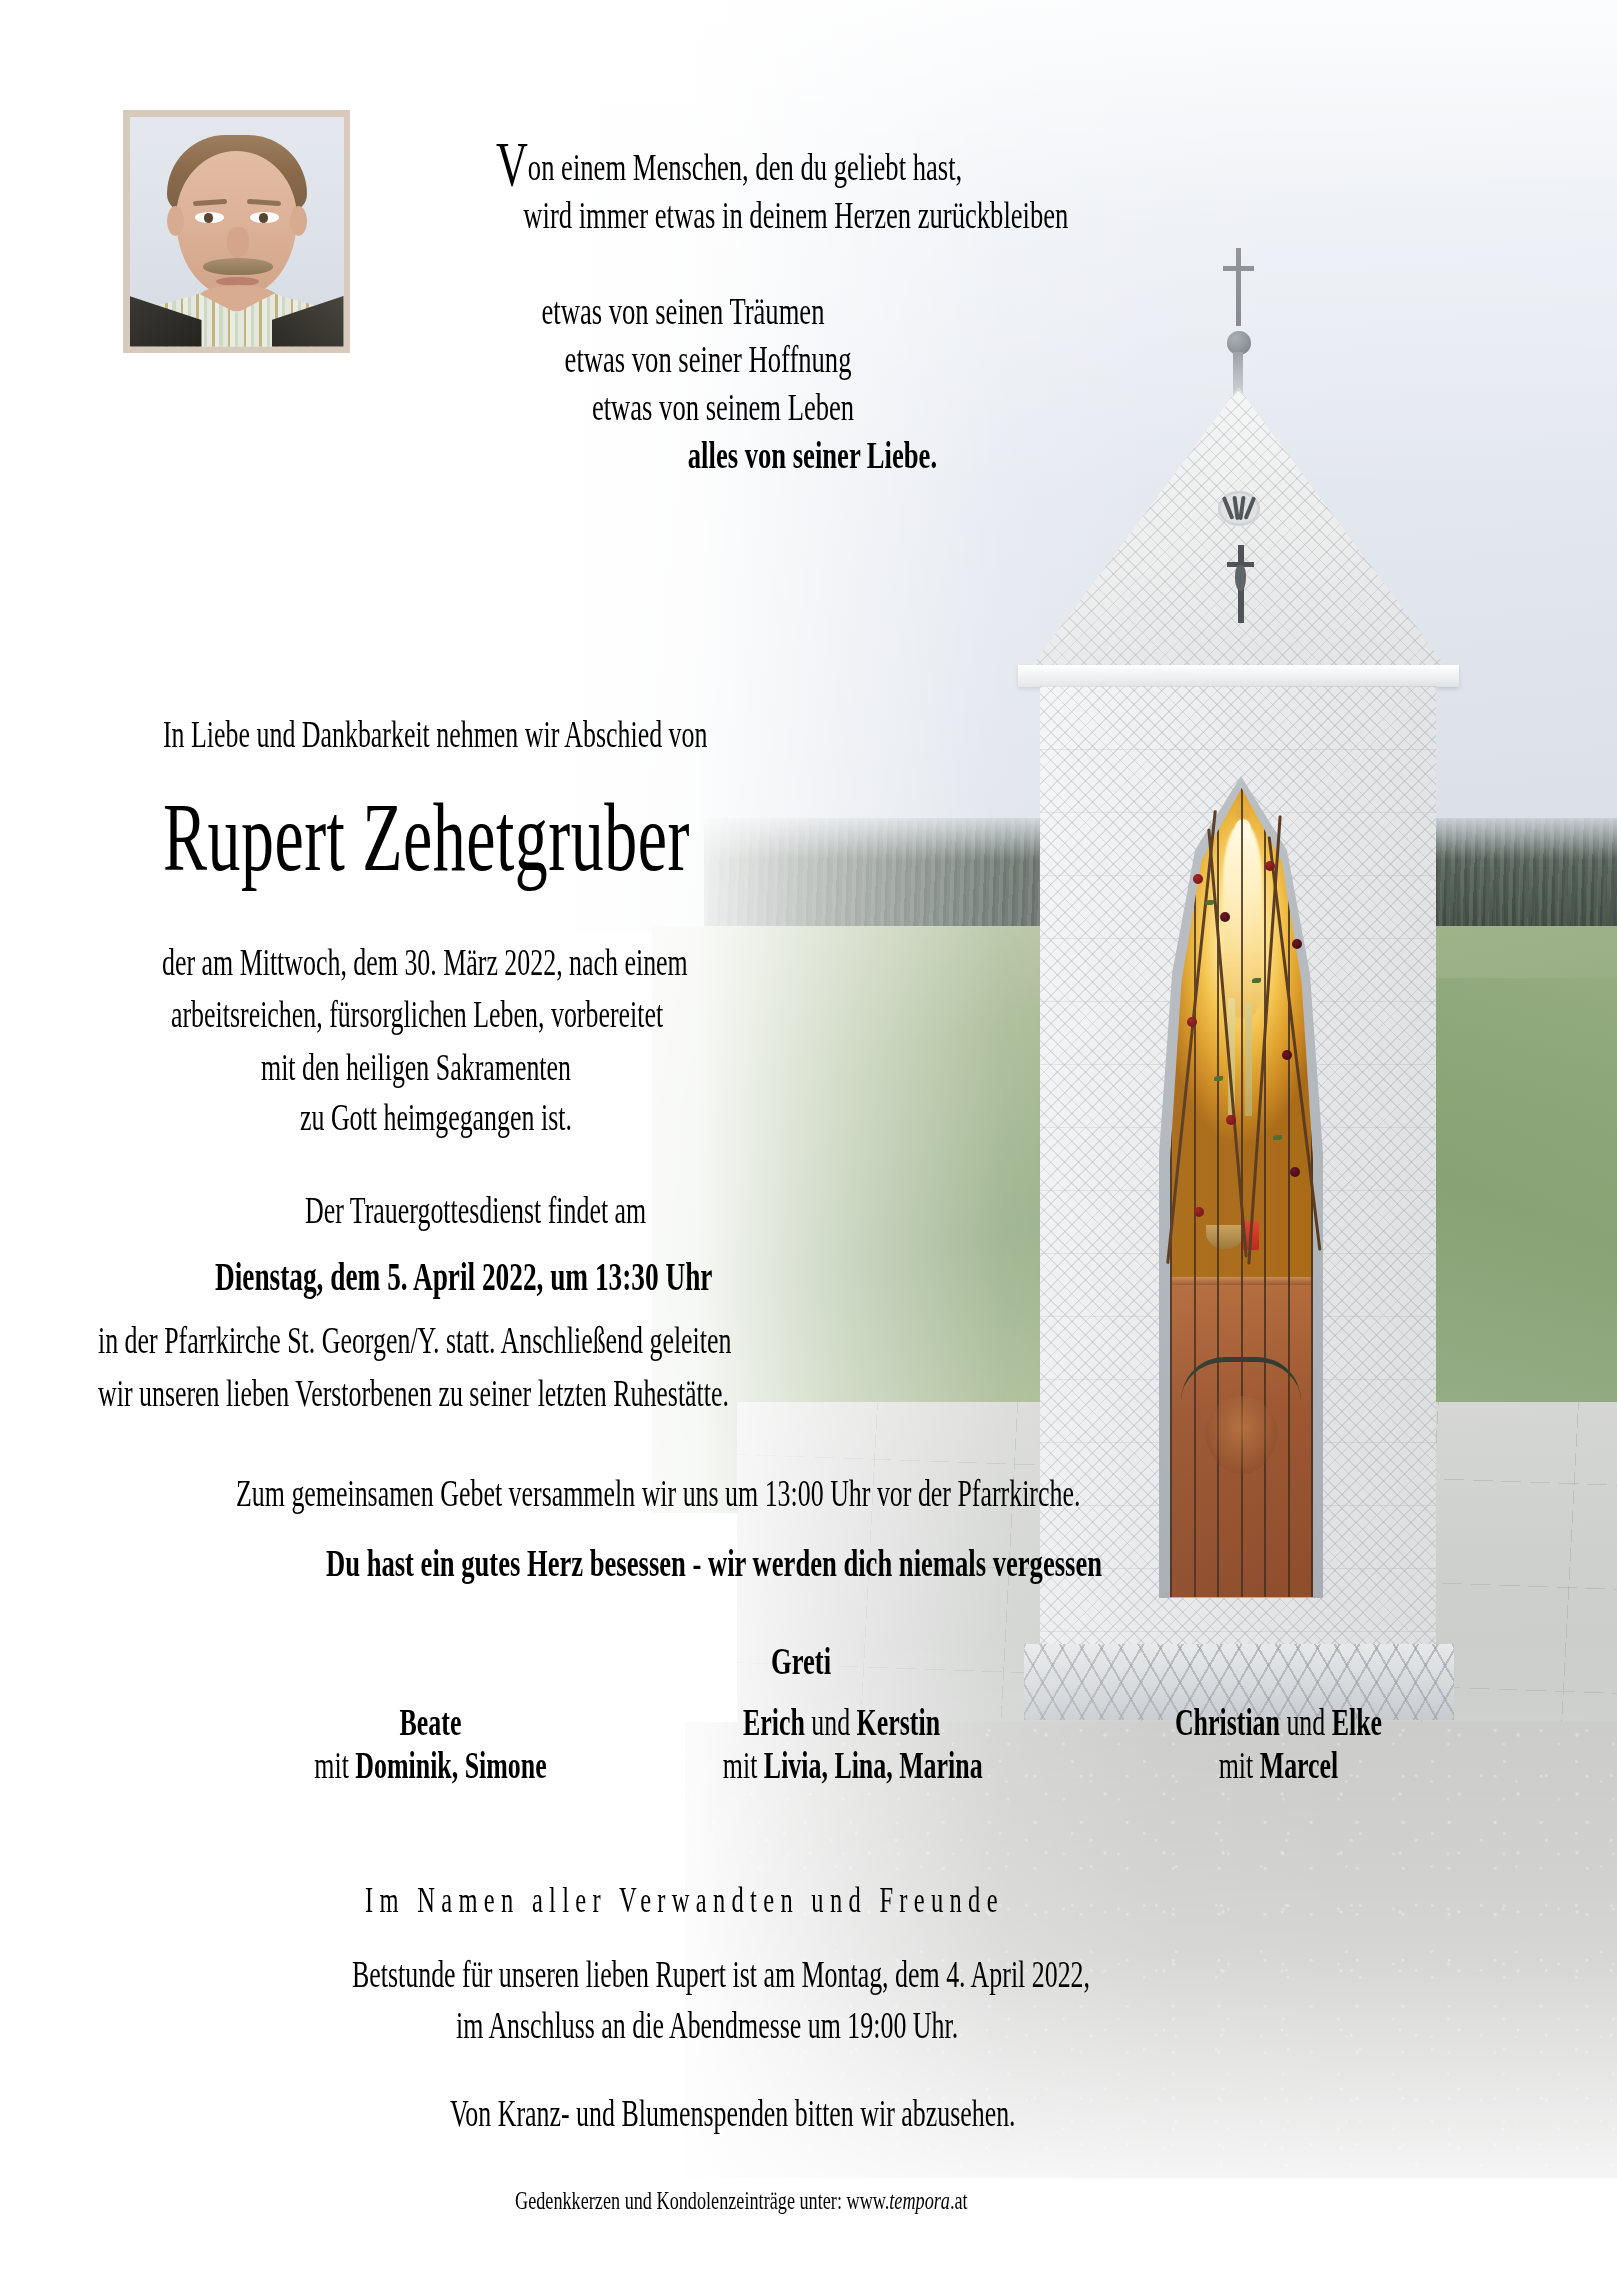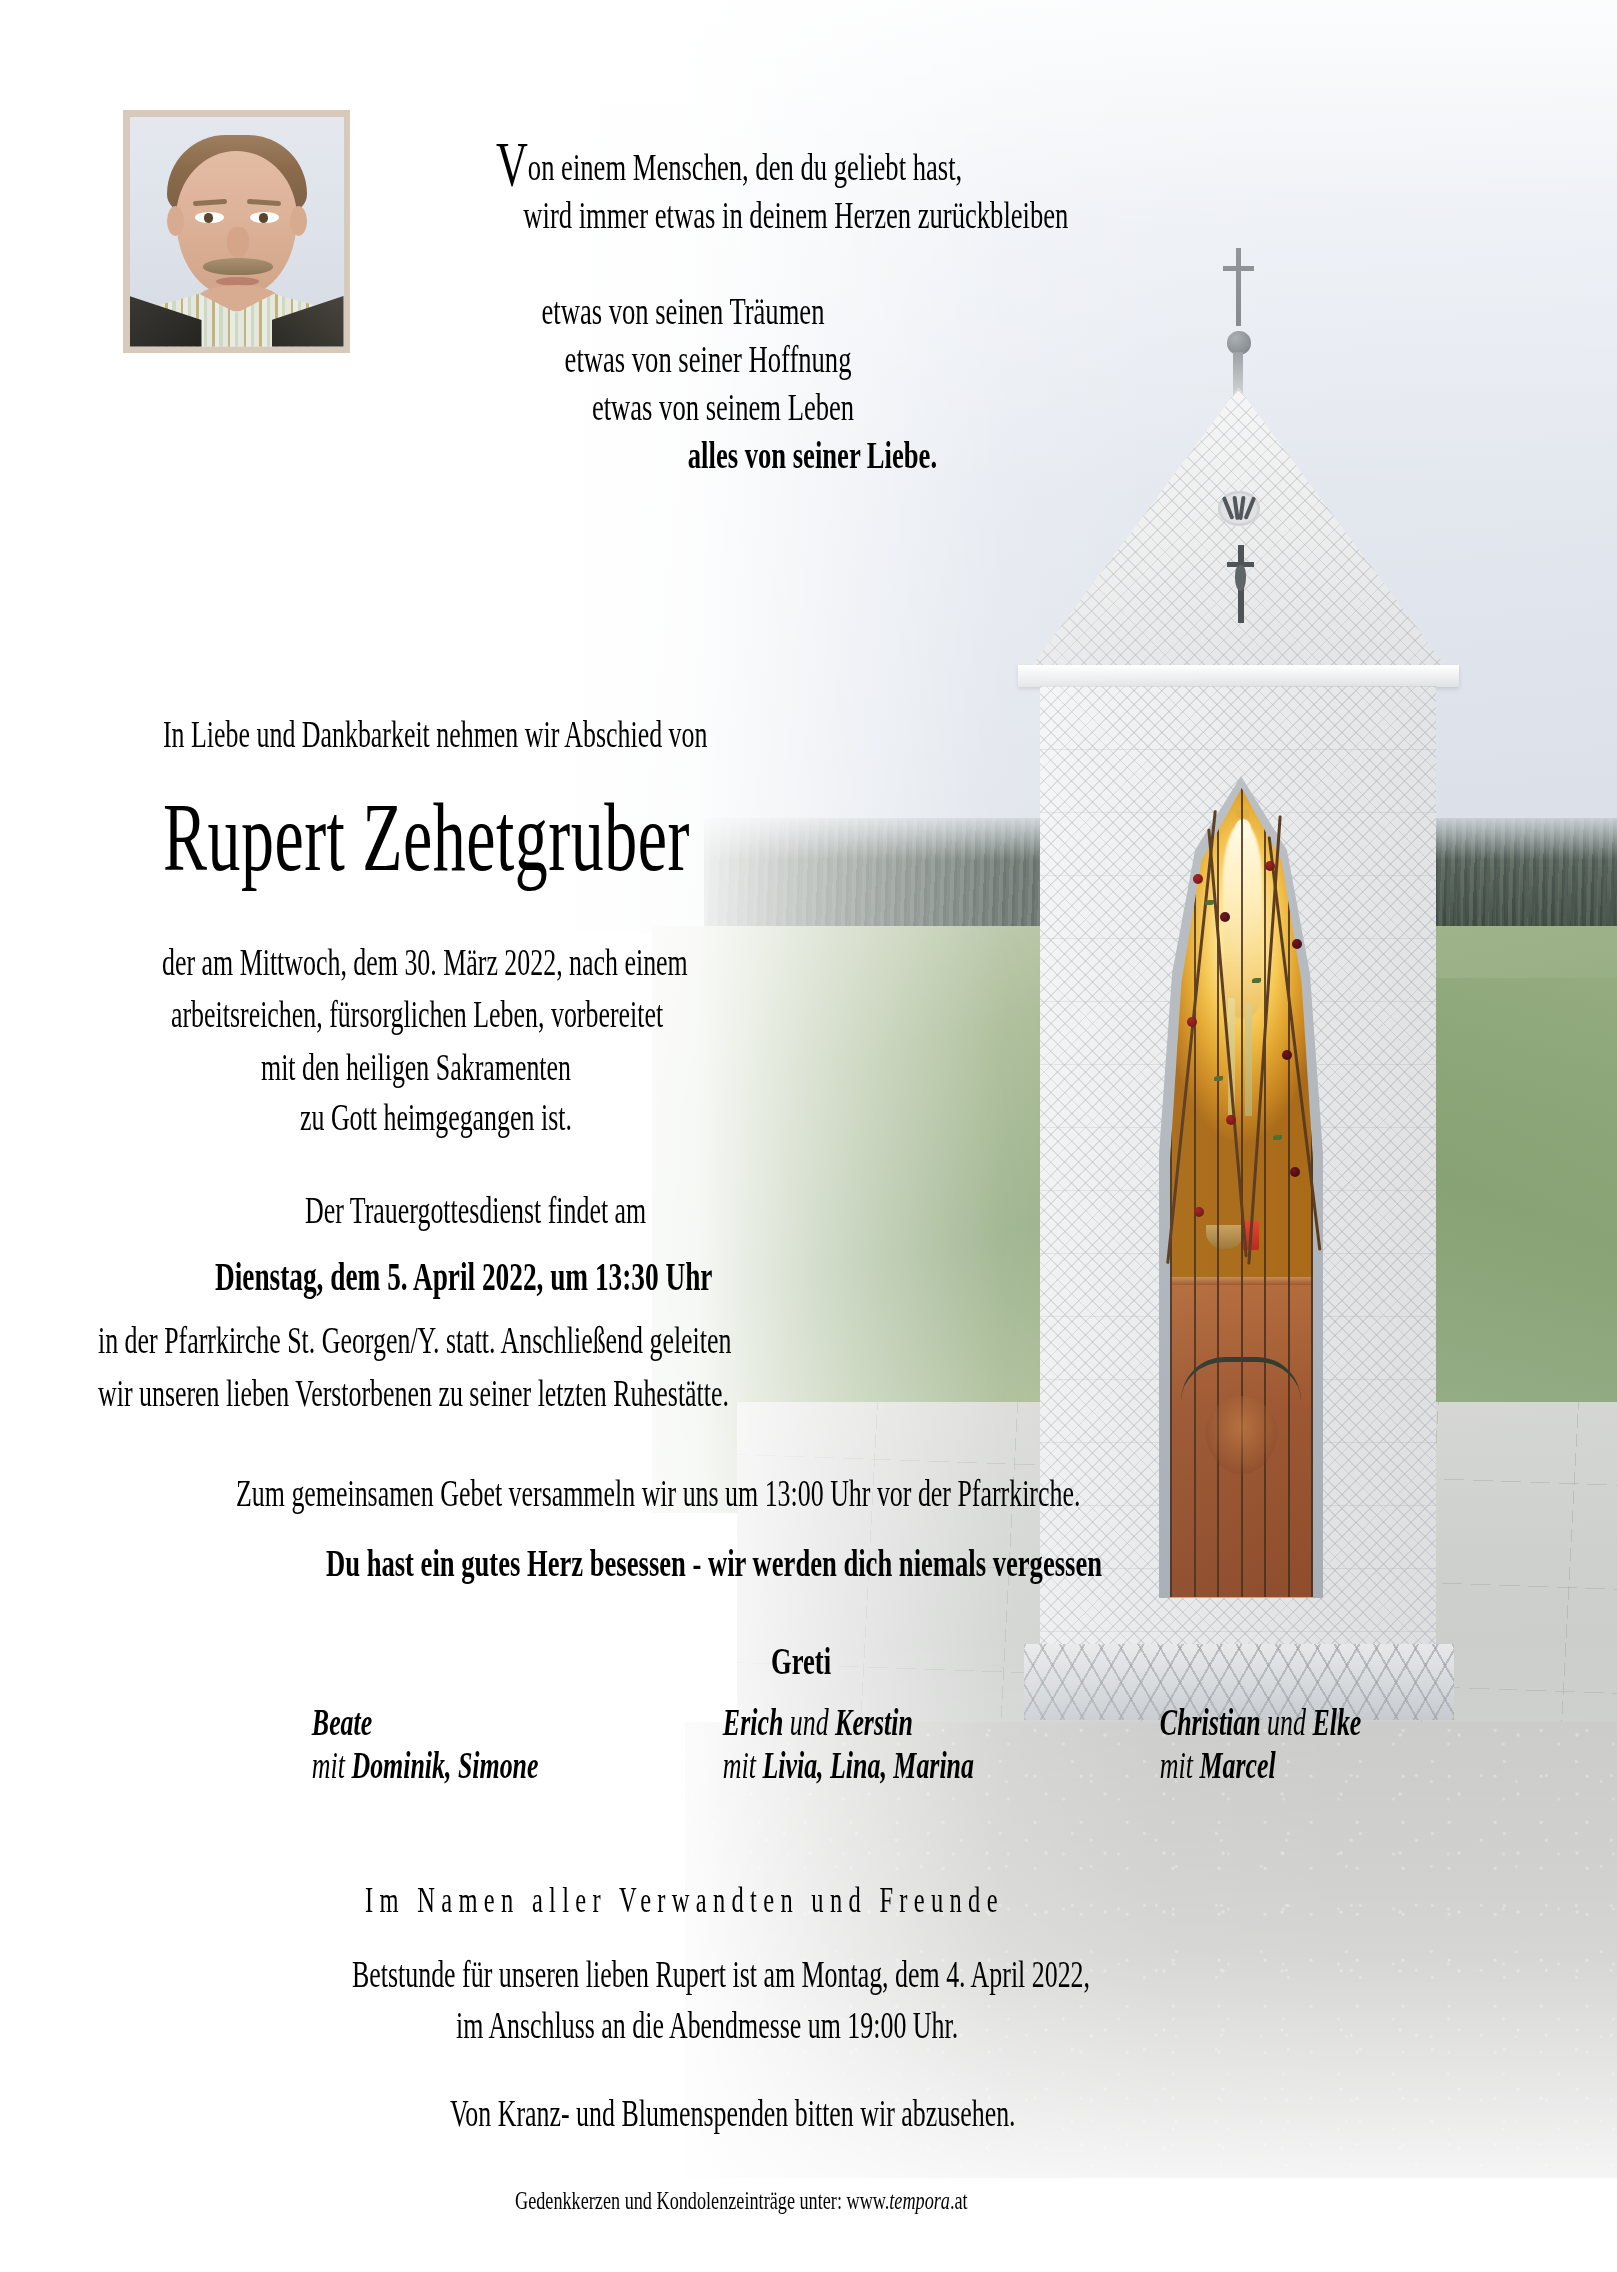--- a/index.html
+++ b/index.html
@@ -372,21 +372,21 @@
   #svc-intro{left:305px; top:1192px; font-size:37px; transform-origin:left center;}
   #svc-date{left:215px; top:1257px; font-size:39px; font-weight:700; transform-origin:left center;}
   #svc1{left:98px; top:1322px; font-size:37px; transform-origin:left center;}
   #svc2{left:98px; top:1375px; font-size:37px; transform-origin:left center;}
 
   #prayer{left:236px; top:1475px; font-size:37px; transform-origin:left center;}
   #motto{left:326px; top:1544px; font-size:38px; font-weight:700; transform-origin:left center;}
 
   #greti{left:771px; top:1642px; font-size:38px; font-weight:700; transform-origin:left center;}
 
-  .fam{position:absolute; text-align:left; white-space:nowrap;font-style:italic;}
+  .fam{position:absolute; text-align:center; white-space:nowrap;}
   .fam .row1{font-size:37px; font-weight:700; transform:scaleX(.70); line-height:43px;}
   .fam .row2{font-size:37px; font-weight:700; transform:scaleX(.70); line-height:43px;}
   .fam .lt{font-weight:400;}
 
   #fam1{left:261px; top:1701px; width:339px;}
   #fam2{left:672px; top:1701px; width:339px;}
   #fam3{left:1109px; top:1701px; width:339px;}
 
   #innamen{
     left:365px; top:1883px; font-size:35px;

